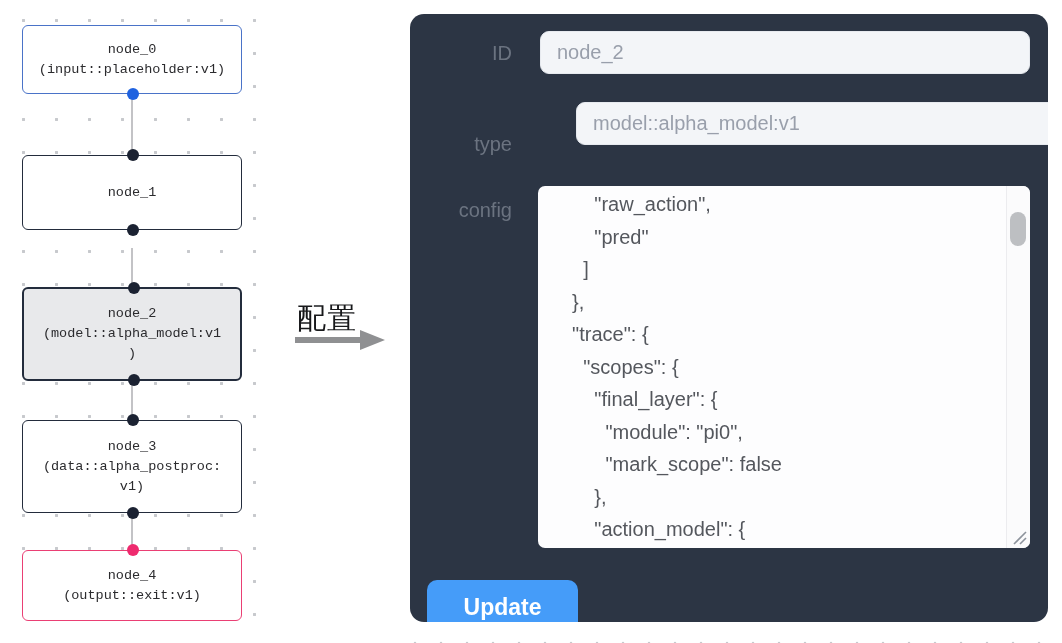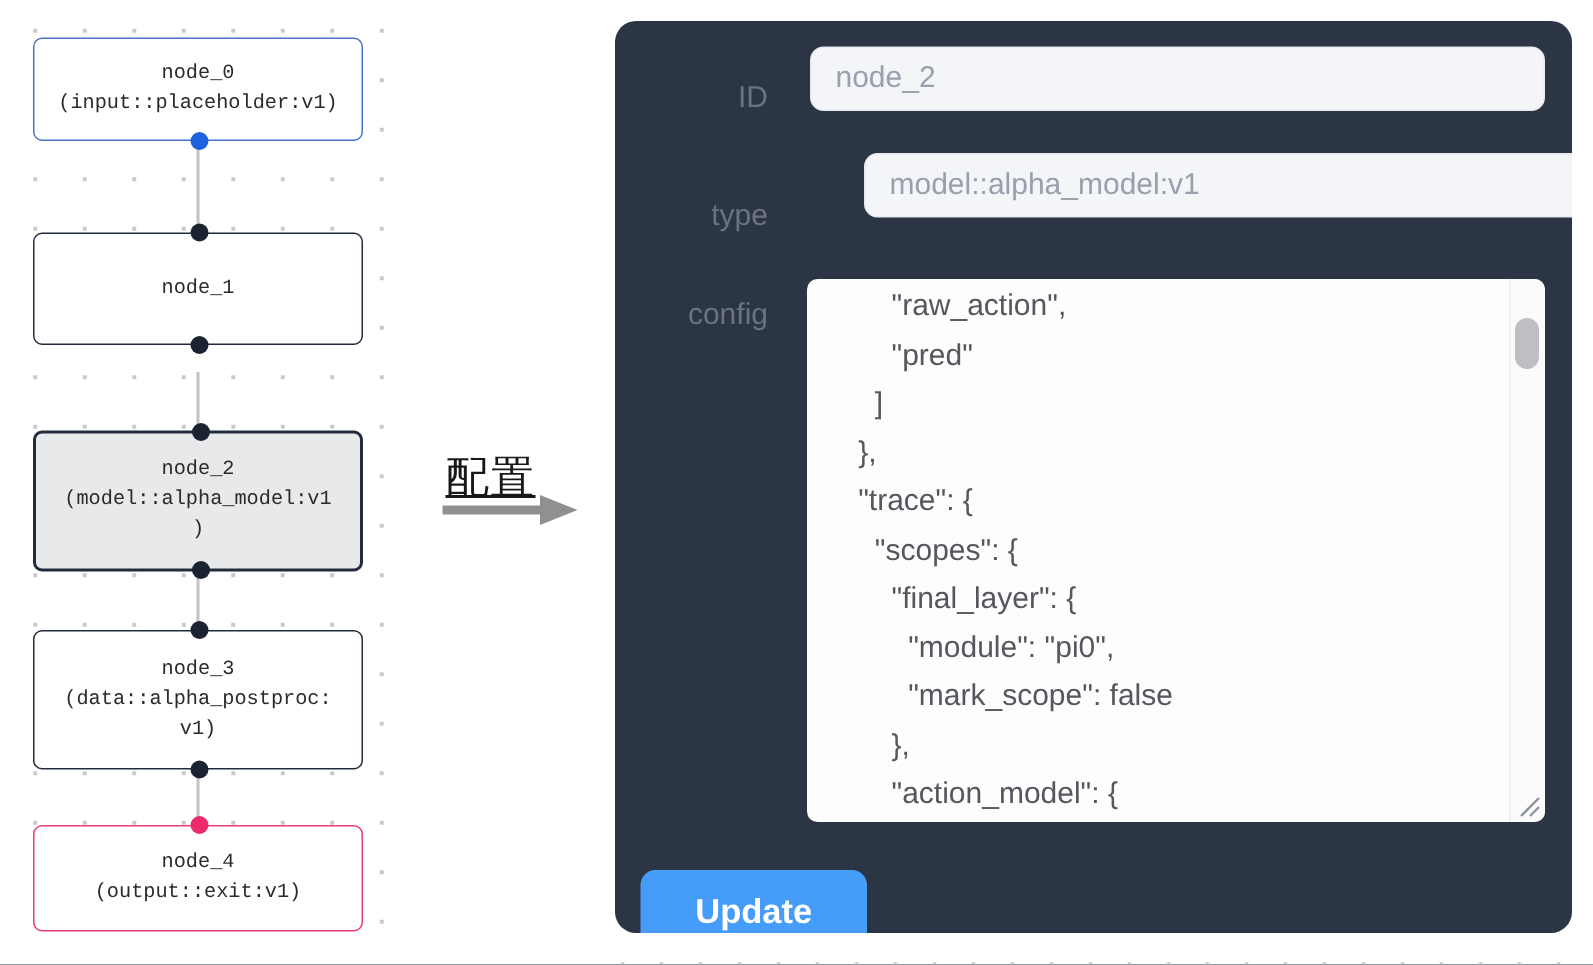--- a/index.html
+++ b/index.html
@@ -33,39 +33,39 @@
   .port-top    { top:-7px; }
   .port-bottom { bottom:-7px; }
   .port-blue { background:#1f62e0; }
   .port-dark { background:#1b2232; }
   .port-pink { background:#ee2a6e; }
   .edge { position:absolute; left:131px; width:2px; background:#c3c3c6; }
 
   
   .annotation-label {
     position:absolute; left:297px; top:299px; font-size:29px; color:#17181a;
-    letter-spacing:1px; white-space:nowrap;text-decoration:underline;
+    letter-spacing:1px; white-space:nowrap;
   }
   .arrow-line { position:absolute; left:295px; top:337px; width:67px; height:6px; background:#8f9092; }
   .arrow-head {
     position:absolute; left:360px; top:330px; width:0; height:0;
     border-top:10px solid transparent; border-bottom:10px solid transparent;
     border-left:25px solid #8f9092;
   }
 
   
   .panel {
     position:absolute; left:410px; top:14px; width:638px; height:608px;
     background:#2c3544; border-radius:14px; overflow:hidden;
   }
   .field-label {
     position:absolute; width:102px; left:0; text-align:right;
     color:#6b7380; font-size:20px;
   }
-  .label-id { top:40px;padding-left:11px; }
+  .label-id { top:28px;padding-left:11px; }
   .label-type { top:119px; }
   .label-config { top:185px; }
   .text-input {
     position:absolute; left:130px; width:490px; height:43px;
     background:#f3f5f8; border:1px solid #e7eaef; border-radius:9px;
     color:#999fab; font-size:20px; padding:0 16px; outline:none;
     font-family:"Liberation Sans", sans-serif;
   }
   .input-id { top:17px; }
   .input-type { top:88px;margin-left:36px; }

